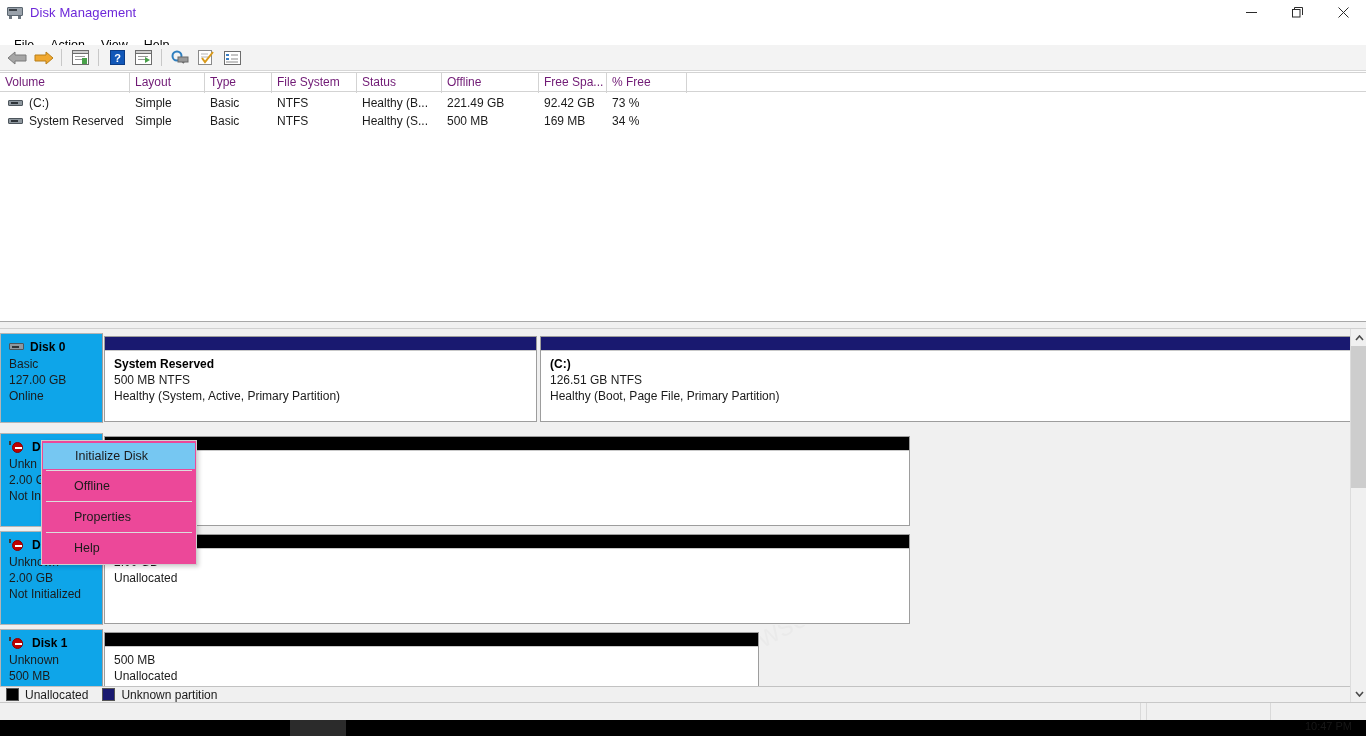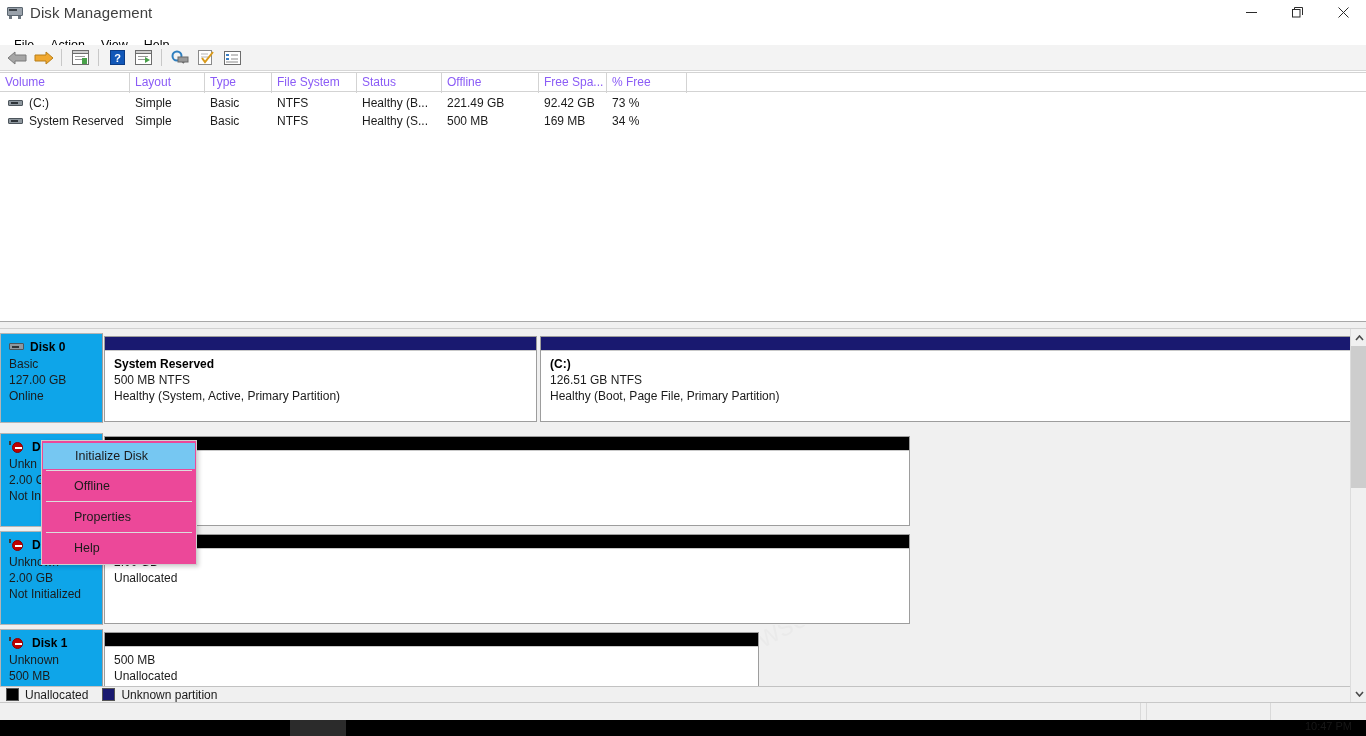--- a/index.html
+++ b/index.html
@@ -35,21 +35,21 @@
   .title-icon .drv-slot {
     position: absolute; left: 2px; top: 5px; width: 8px; height: 2px;
     background: #3c4248;
   }
   .title-icon .drv-foot-l, .title-icon .drv-foot-r {
     position: absolute; top: 12px; width: 3px; height: 3px; background: #6d767f;
   }
   .title-icon .drv-foot-l { left: 2px; }
   .title-icon .drv-foot-r { left: 11px; }
   .title-text {
-    font-size: 15px; color: #404040; letter-spacing: .1px;
+    font-size: 13px; color: #6d28d9; letter-spacing: .1px;
   }
   .win-controls {
     position: absolute; right: 0; top: 0; height: 24px; display: flex;
   }
   .win-btn {
     width: 46px; height: 24px;
     display: flex; align-items: center; justify-content: center;
     color: #2b2b2b;
   }
   .win-btn svg { display: block; }
@@ -94,21 +94,21 @@
     border-bottom: 1px solid #ffffff;
     overflow: hidden;
   }
   .vol-header {
     display: flex; height: 20px;
     background: #ffffff;
     border-top: 1px solid #d3d3d3;
     border-bottom: 1px solid #d3d3d3;
   }
   .vh-cell {
-    font-size: 12px; color: #8b5cf6;
+    font-size: 12px; color: #701a75;
     padding: 2px 0 0 5px;
     border-right: 1px solid #d3d3d3;
     white-space: nowrap; overflow: hidden;
     height: 20px;
   }
   .vol-row { display: flex; height: 18px; align-items: center; }
   .vr-cell {
     font-size: 12px; color: #1b1b1b;
     padding-left: 5px;
     white-space: nowrap; overflow: hidden;

